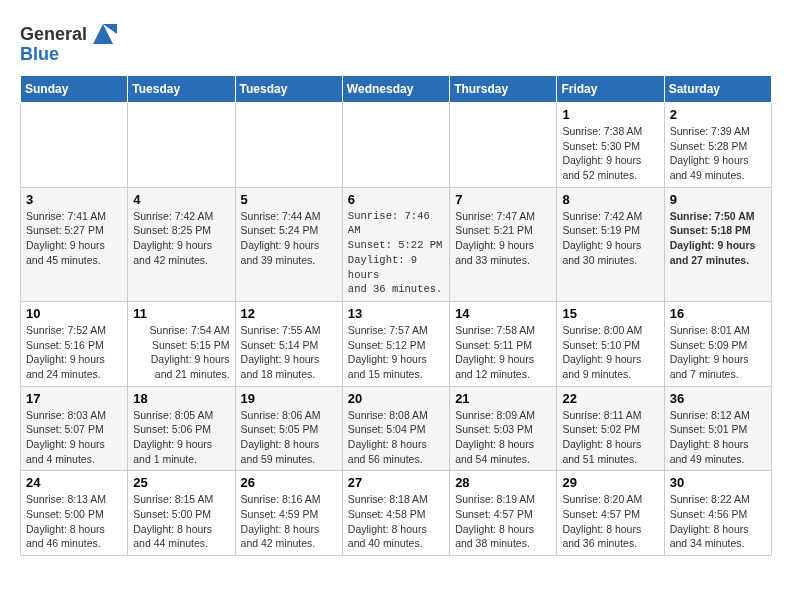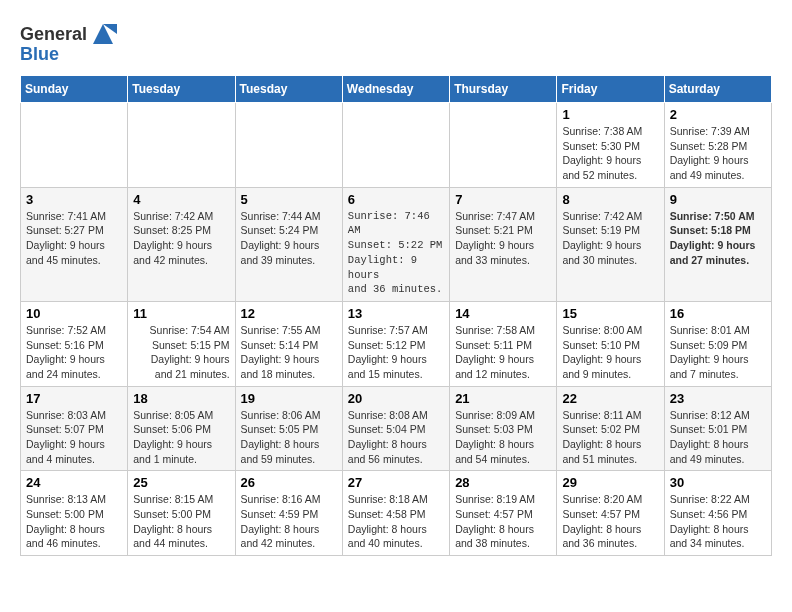--- a/index.html
+++ b/index.html
@@ -264,21 +264,21 @@
 and 54 minutes.</div>
         </td>
         <td>
           <span class="day-number">22</span>
           <div class="day-info" style="white-space: pre-line;">Sunrise: 8:11 AM
 Sunset: 5:02 PM
 Daylight: 8 hours
 and 51 minutes.</div>
         </td>
         <td>
-          <span class="day-number">23</span>
+          <span class="day-number">36</span>
           <div class="day-info" style="white-space: pre-line;">Sunrise: 8:12 AM
 Sunset: 5:01 PM
 Daylight: 8 hours
 and 49 minutes.</div>
         </td>
       </tr>
       <tr>
         <td>
           <span class="day-number">24</span>
           <div class="day-info" style="white-space: pre-line;">Sunrise: 8:13 AM

